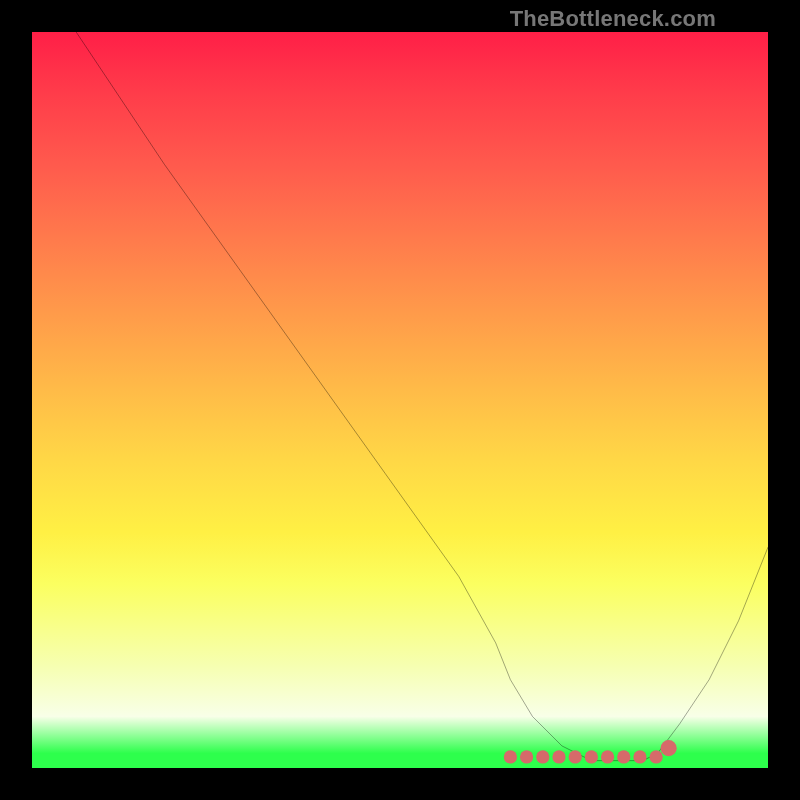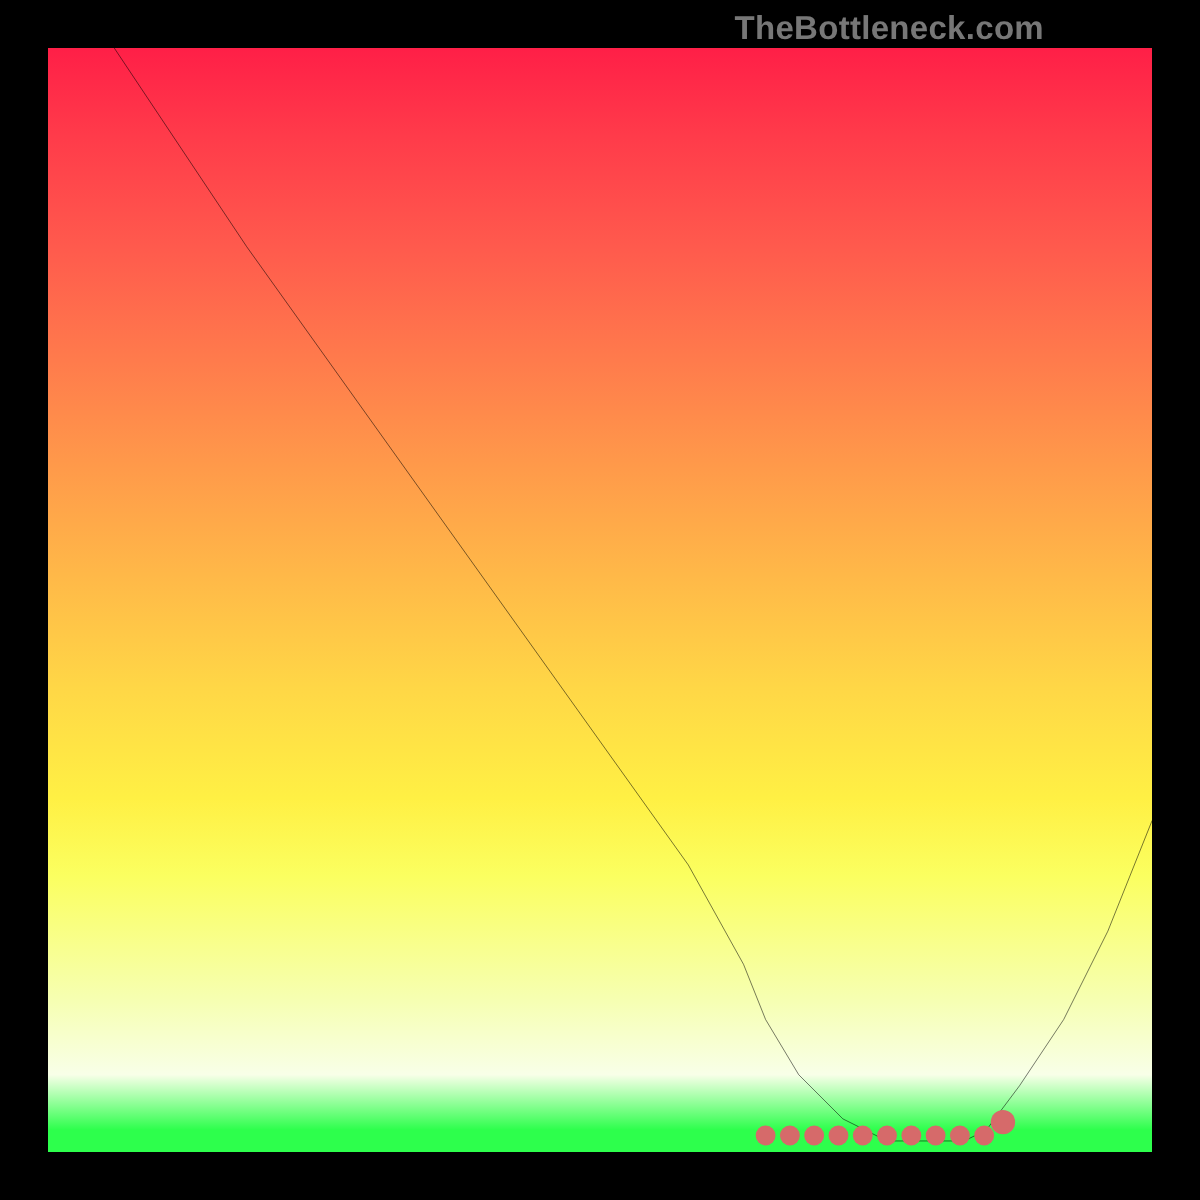--- a/index.html
+++ b/index.html
@@ -9,20 +9,21 @@
     height: 800px;
     background: #000;
     font-family: Arial, Helvetica, sans-serif;
     overflow: hidden;
   }
   .frame {
     position: relative;
     width: 708px;
     height: 800px;
     background: #000;
+    padding-left: 20px;
   }
   .plot-area {
     position: absolute;
     left: 32px;
     top: 32px;
     width: 736px;
     height: 736px;
   }
   .gradient-bg {
     position: absolute;

